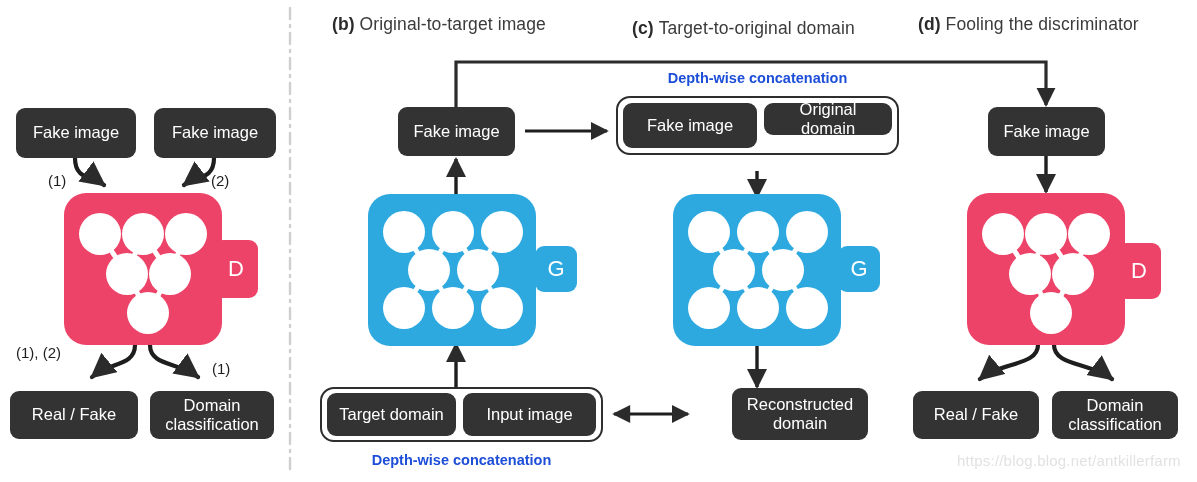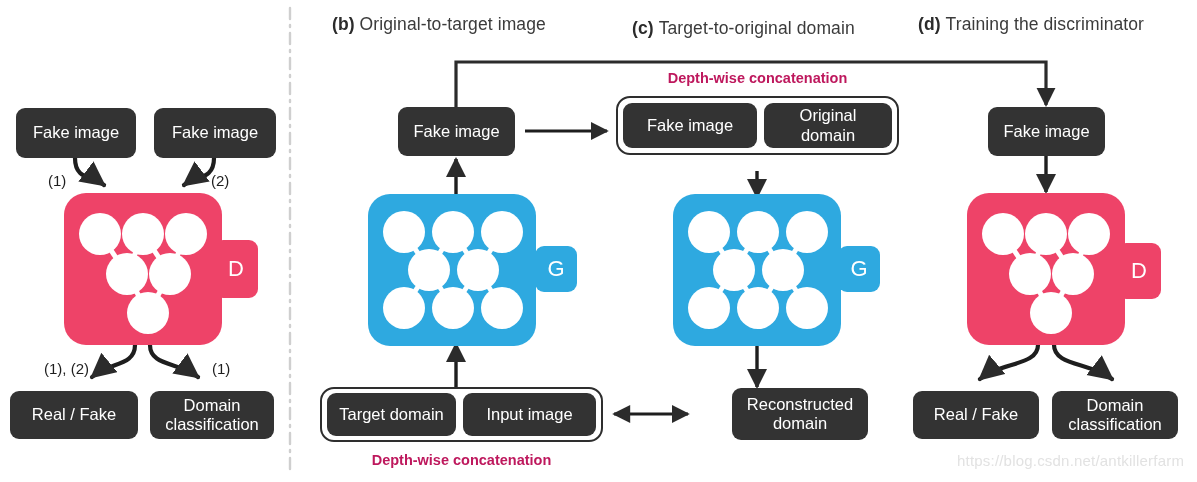--- a/index.html
+++ b/index.html
@@ -54,21 +54,21 @@
     position: absolute;
     border: 2.5px solid #2e2e2e;
     border-radius: 14px;
     background: #ffffff;
     box-sizing: border-box;
   }
   .concat-label {
     position: absolute;
     font-size: 14.5px;
     font-weight: bold;
-    color: #be185d;
+    color: #1d4ed8;
     white-space: nowrap;
     text-align: center;
   }
   .net-block {
     position: absolute;
     border-radius: 22px;
     box-sizing: border-box;
   }
   .net-block.disc { background: #ee4368; }
   .net-block.gen  { background: #2ea9e0; }
@@ -171,21 +171,21 @@
         <circle cx="36" cy="41" r="21"></circle>
         <circle cx="79" cy="41" r="21"></circle>
         <circle cx="122" cy="41" r="21"></circle>
         <circle cx="63" cy="81" r="21"></circle>
         <circle cx="106" cy="81" r="21"></circle>
         <circle cx="84" cy="120" r="21"></circle>
       </g>
     </svg>
   </div>
 
-  <div class="step-label" style="left:16px; top:360px;margin-left:28px;">(1), (2)</div>
+  <div class="step-label" style="left:16px; top:344px;">(1), (2)</div>
   <div class="step-label" style="left:212px; top:360px;">(1)</div>
 
   <div class="dark-box" style="left:10px; top:391px; width:128px; height:48px;">
     <span>Real / Fake</span>
   </div>
   <div class="dark-box two-line" style="left:150px; top:391px; width:124px; height:48px; flex-direction:column;">
     <span>Domain</span>
     <span>classification</span>
   </div>
 
@@ -238,21 +238,21 @@
   <div class="panel-title" style="left:632px; top:6px;margin-top:12px;">
     <span class="tag">(c) </span>
     <span>Target-to-original domain</span>
   </div>
 
   <div class="concat-label" style="left:616px; top:70px; width:283px;">Depth-wise concatenation</div>
   <div class="concat-wrap" style="left:616px; top:96px; width:283px; height:59px;"></div>
   <div class="dark-box" style="left:623px; top:103px; width:134px; height:45px;">
     <span>Fake image</span>
   </div>
-  <div class="dark-box two-line" style="left:764px; top:103px; width:128px; height:45px; flex-direction:column;">
+  <div class="dark-box two-line" style="left:764px; top:103px; width:128px; height:32px; flex-direction:column;">
     <span>Original</span>
     <span>domain</span>
   </div>
 
   <div class="net-tab gen" style="left:838px; top:246px; width:42px; height:46px;">
     <span>G</span>
   </div>
   <div class="net-block gen" style="left:673px; top:194px; width:168px; height:152px;">
     <svg width="168" height="152" viewBox="0 0 168 152">
       <g stroke="#ffffff" stroke-width="5">
@@ -278,21 +278,21 @@
     </svg>
   </div>
 
   <div class="dark-box two-line" style="left:732px; top:388px; width:136px; height:52px; flex-direction:column;">
     <span>Reconstructed</span>
     <span>domain</span>
   </div>
 
   <div class="panel-title" style="left:918px; top:14px;">
     <span class="tag">(d) </span>
-    <span>Training the discriminator</span>
+    <span>Fooling the discriminator</span>
   </div>
 
   <div class="dark-box" style="left:988px; top:107px; width:117px; height:49px;">
     <span>Fake image</span>
   </div>
 
   <div class="net-tab disc" style="left:1117px; top:243px; width:44px; height:56px;">
     <span>D</span>
   </div>
   <div class="net-block disc" style="left:967px; top:193px; width:158px; height:152px;">
@@ -317,15 +317,15 @@
   </div>
 
   <div class="dark-box" style="left:913px; top:391px; width:126px; height:48px;">
     <span>Real / Fake</span>
   </div>
   <div class="dark-box two-line" style="left:1052px; top:391px; width:126px; height:48px; flex-direction:column;">
     <span>Domain</span>
     <span>classification</span>
   </div>
 
-  <div class="watermark" style="left:957px; top:452px;">https://blog.csdn.net/antkillerfarm</div>
+  <div class="watermark" style="left:957px; top:452px;">https://blog.blog.net/antkillerfarm</div>
 
 </div>
 
 </body></html>

